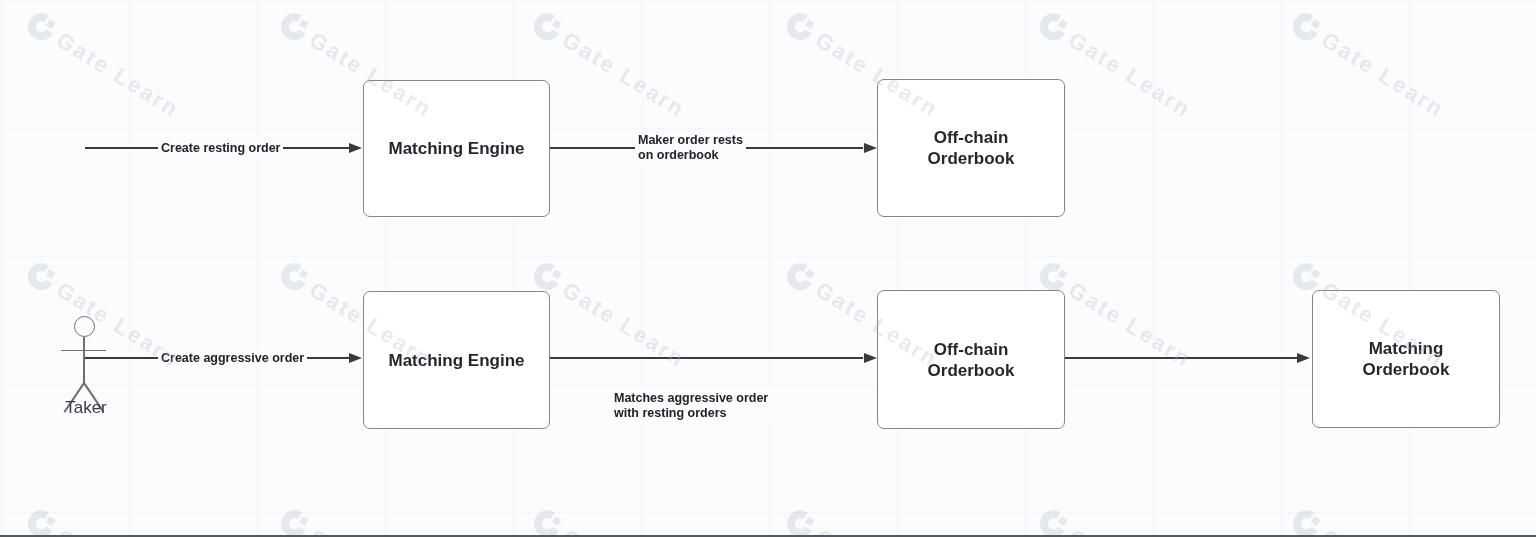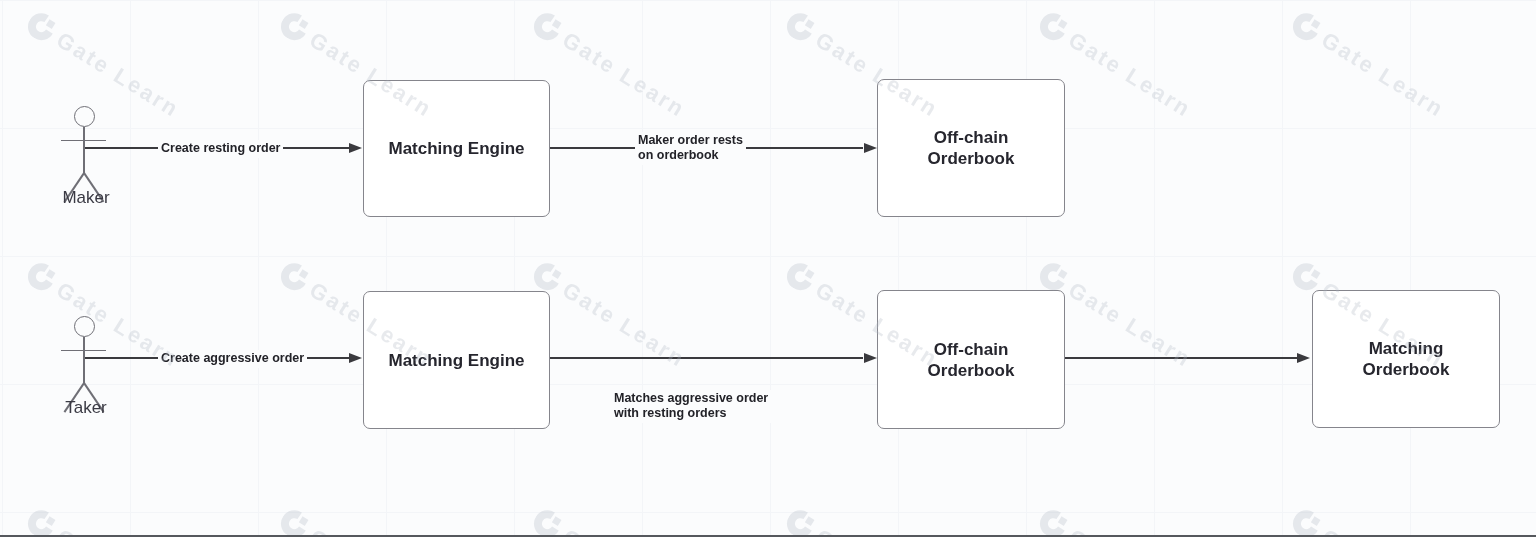--- a/index.html
+++ b/index.html
@@ -60,28 +60,20 @@
   }
   .wm svg{display:block;flex:0 0 auto;}
   
   .bottom-edge{position:absolute;left:0;right:0;bottom:0;height:2px;background:#55585d;z-index:40;}
 </style>
 </head>
 <body>
 
 <div id="canvas">
 
-  <div class="actor" style="left:58px;top:106px;">
-    <div class="head"></div>
-    <div class="body"></div>
-    <div class="arms"></div>
-    <div class="leg l"></div>
-    <div class="leg r"></div>
-    <div class="alabel">Maker</div>
-  </div>
 
   <div class="aline" style="left:85px;top:147px;width:264px;"></div>
   <div class="ahead" style="left:349px;top:142.5px;"></div>
   <div class="albl" style="left:158px;top:140px;">
     <span>Create resting order</span>
   </div>
 
   <div class="box" style="left:363px;top:80px;width:187px;height:137px;">
     <span>Matching Engine</span>
   </div>

